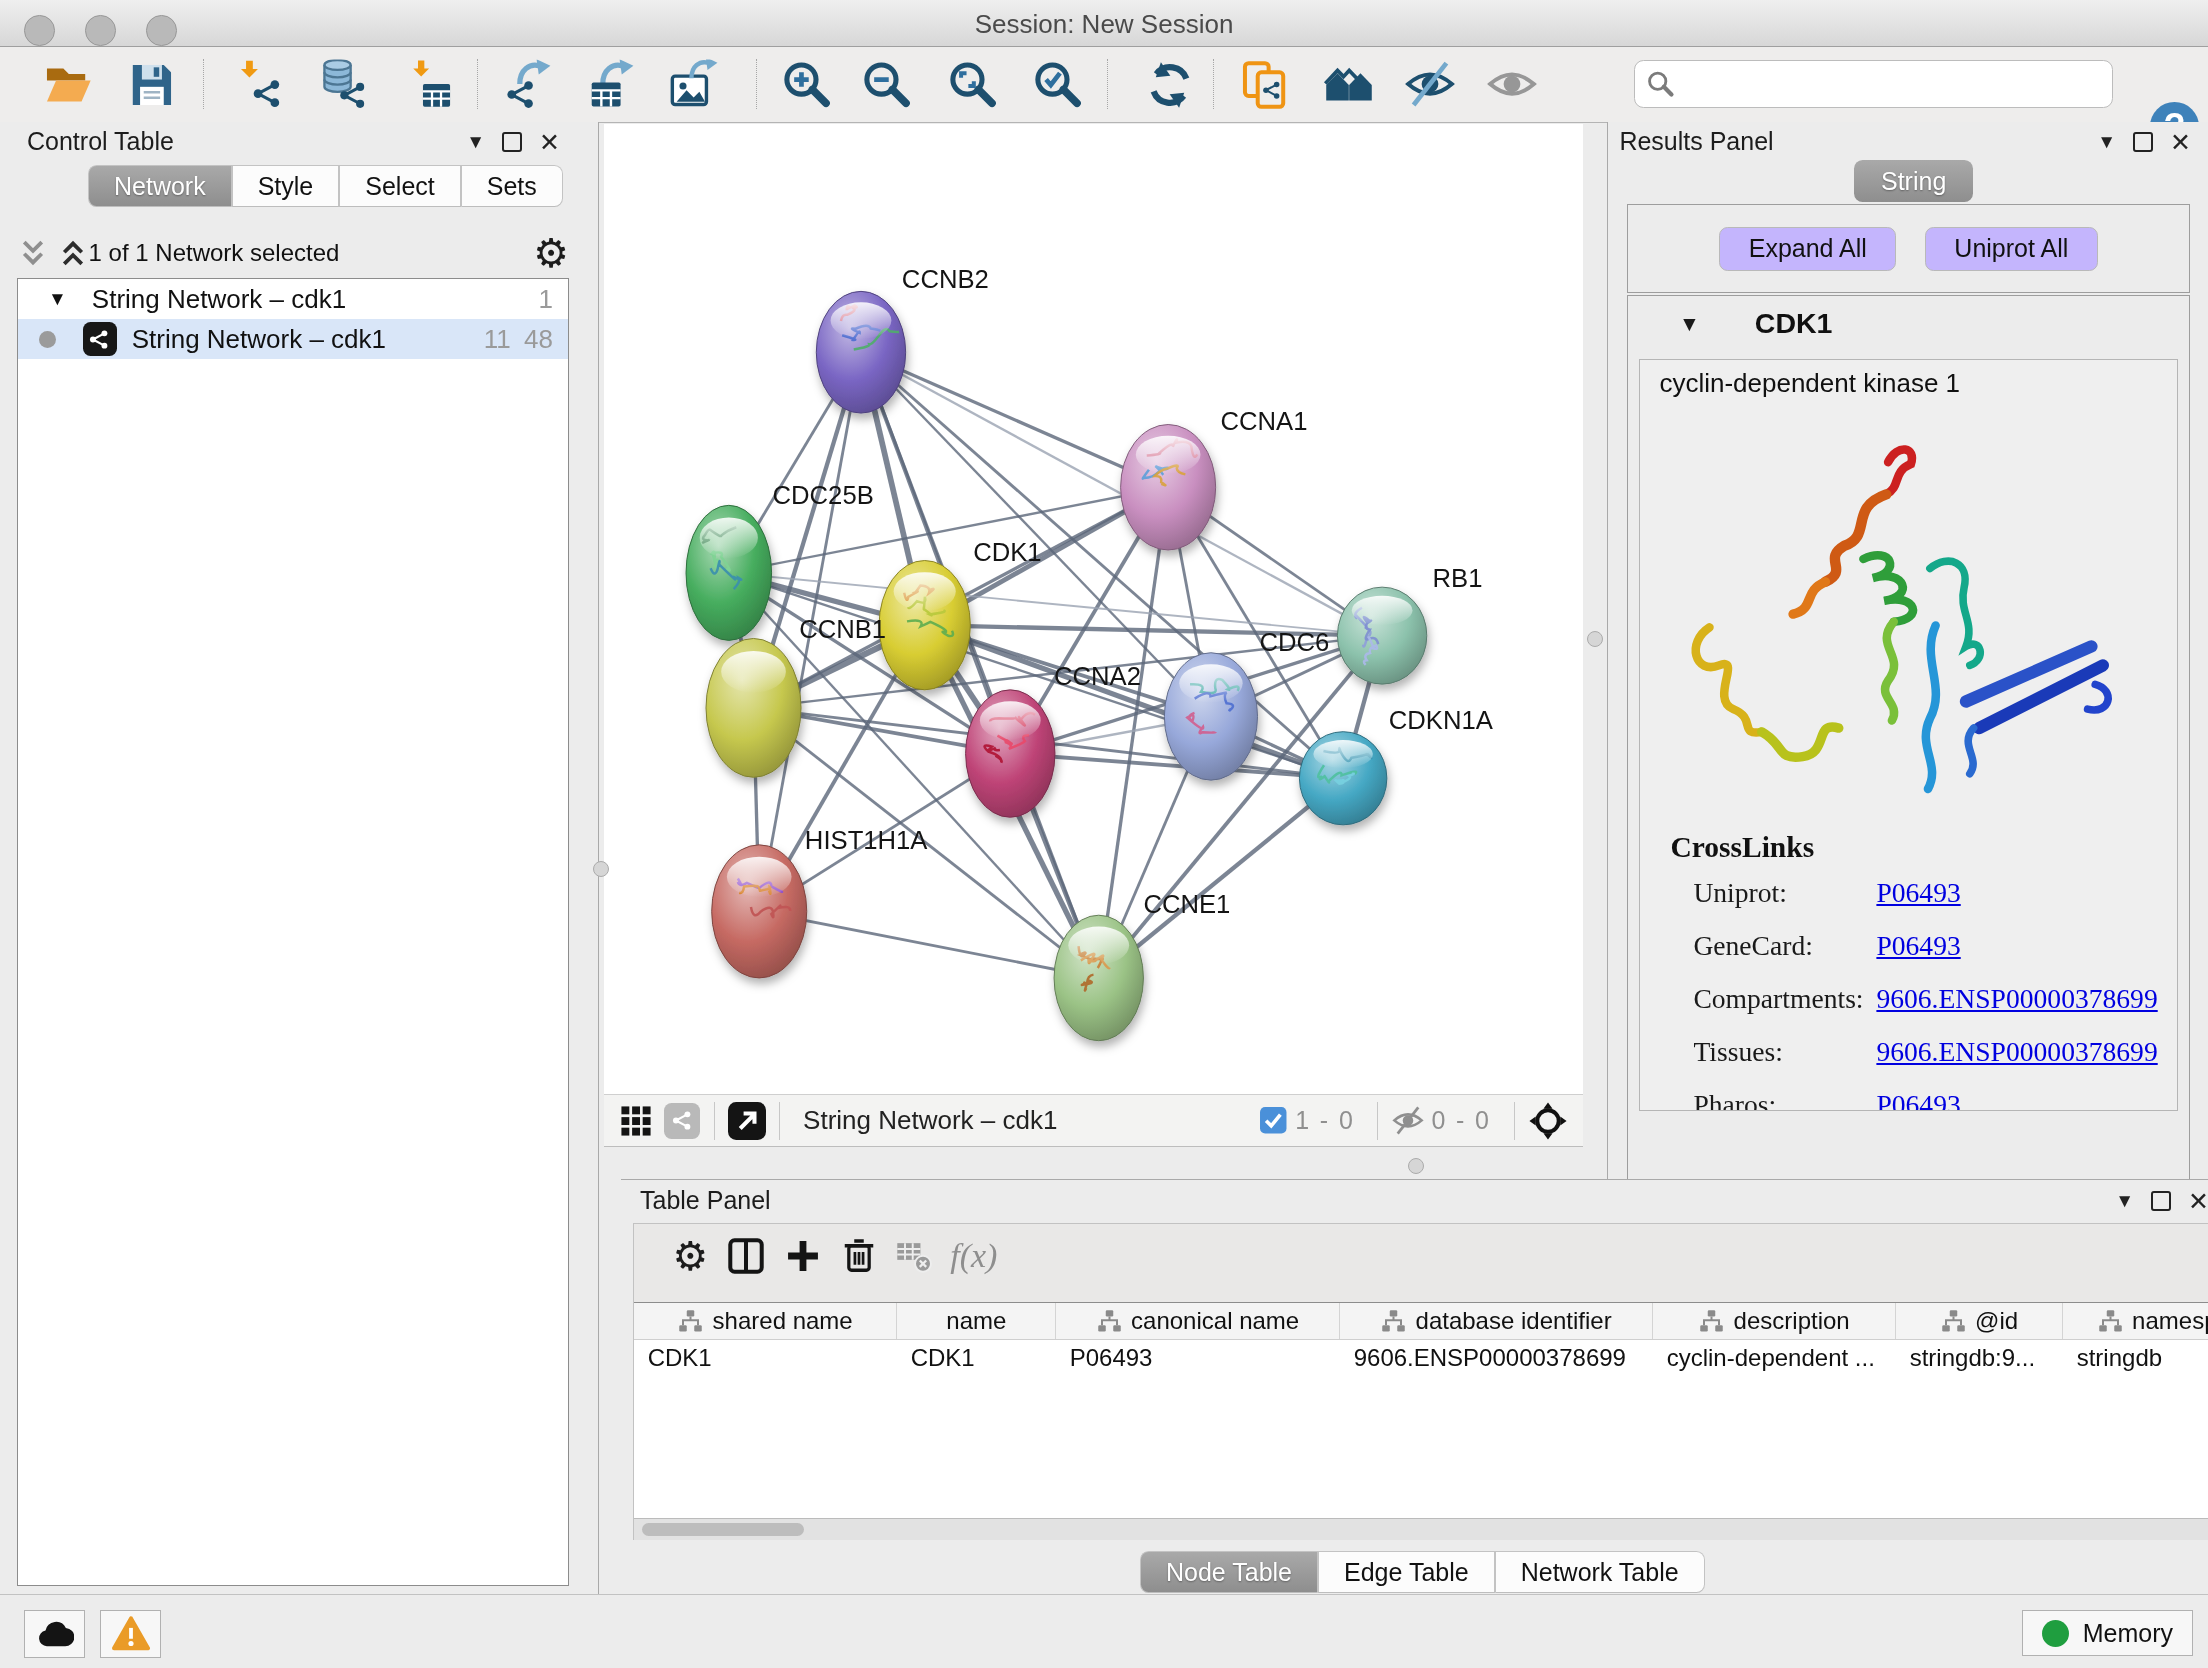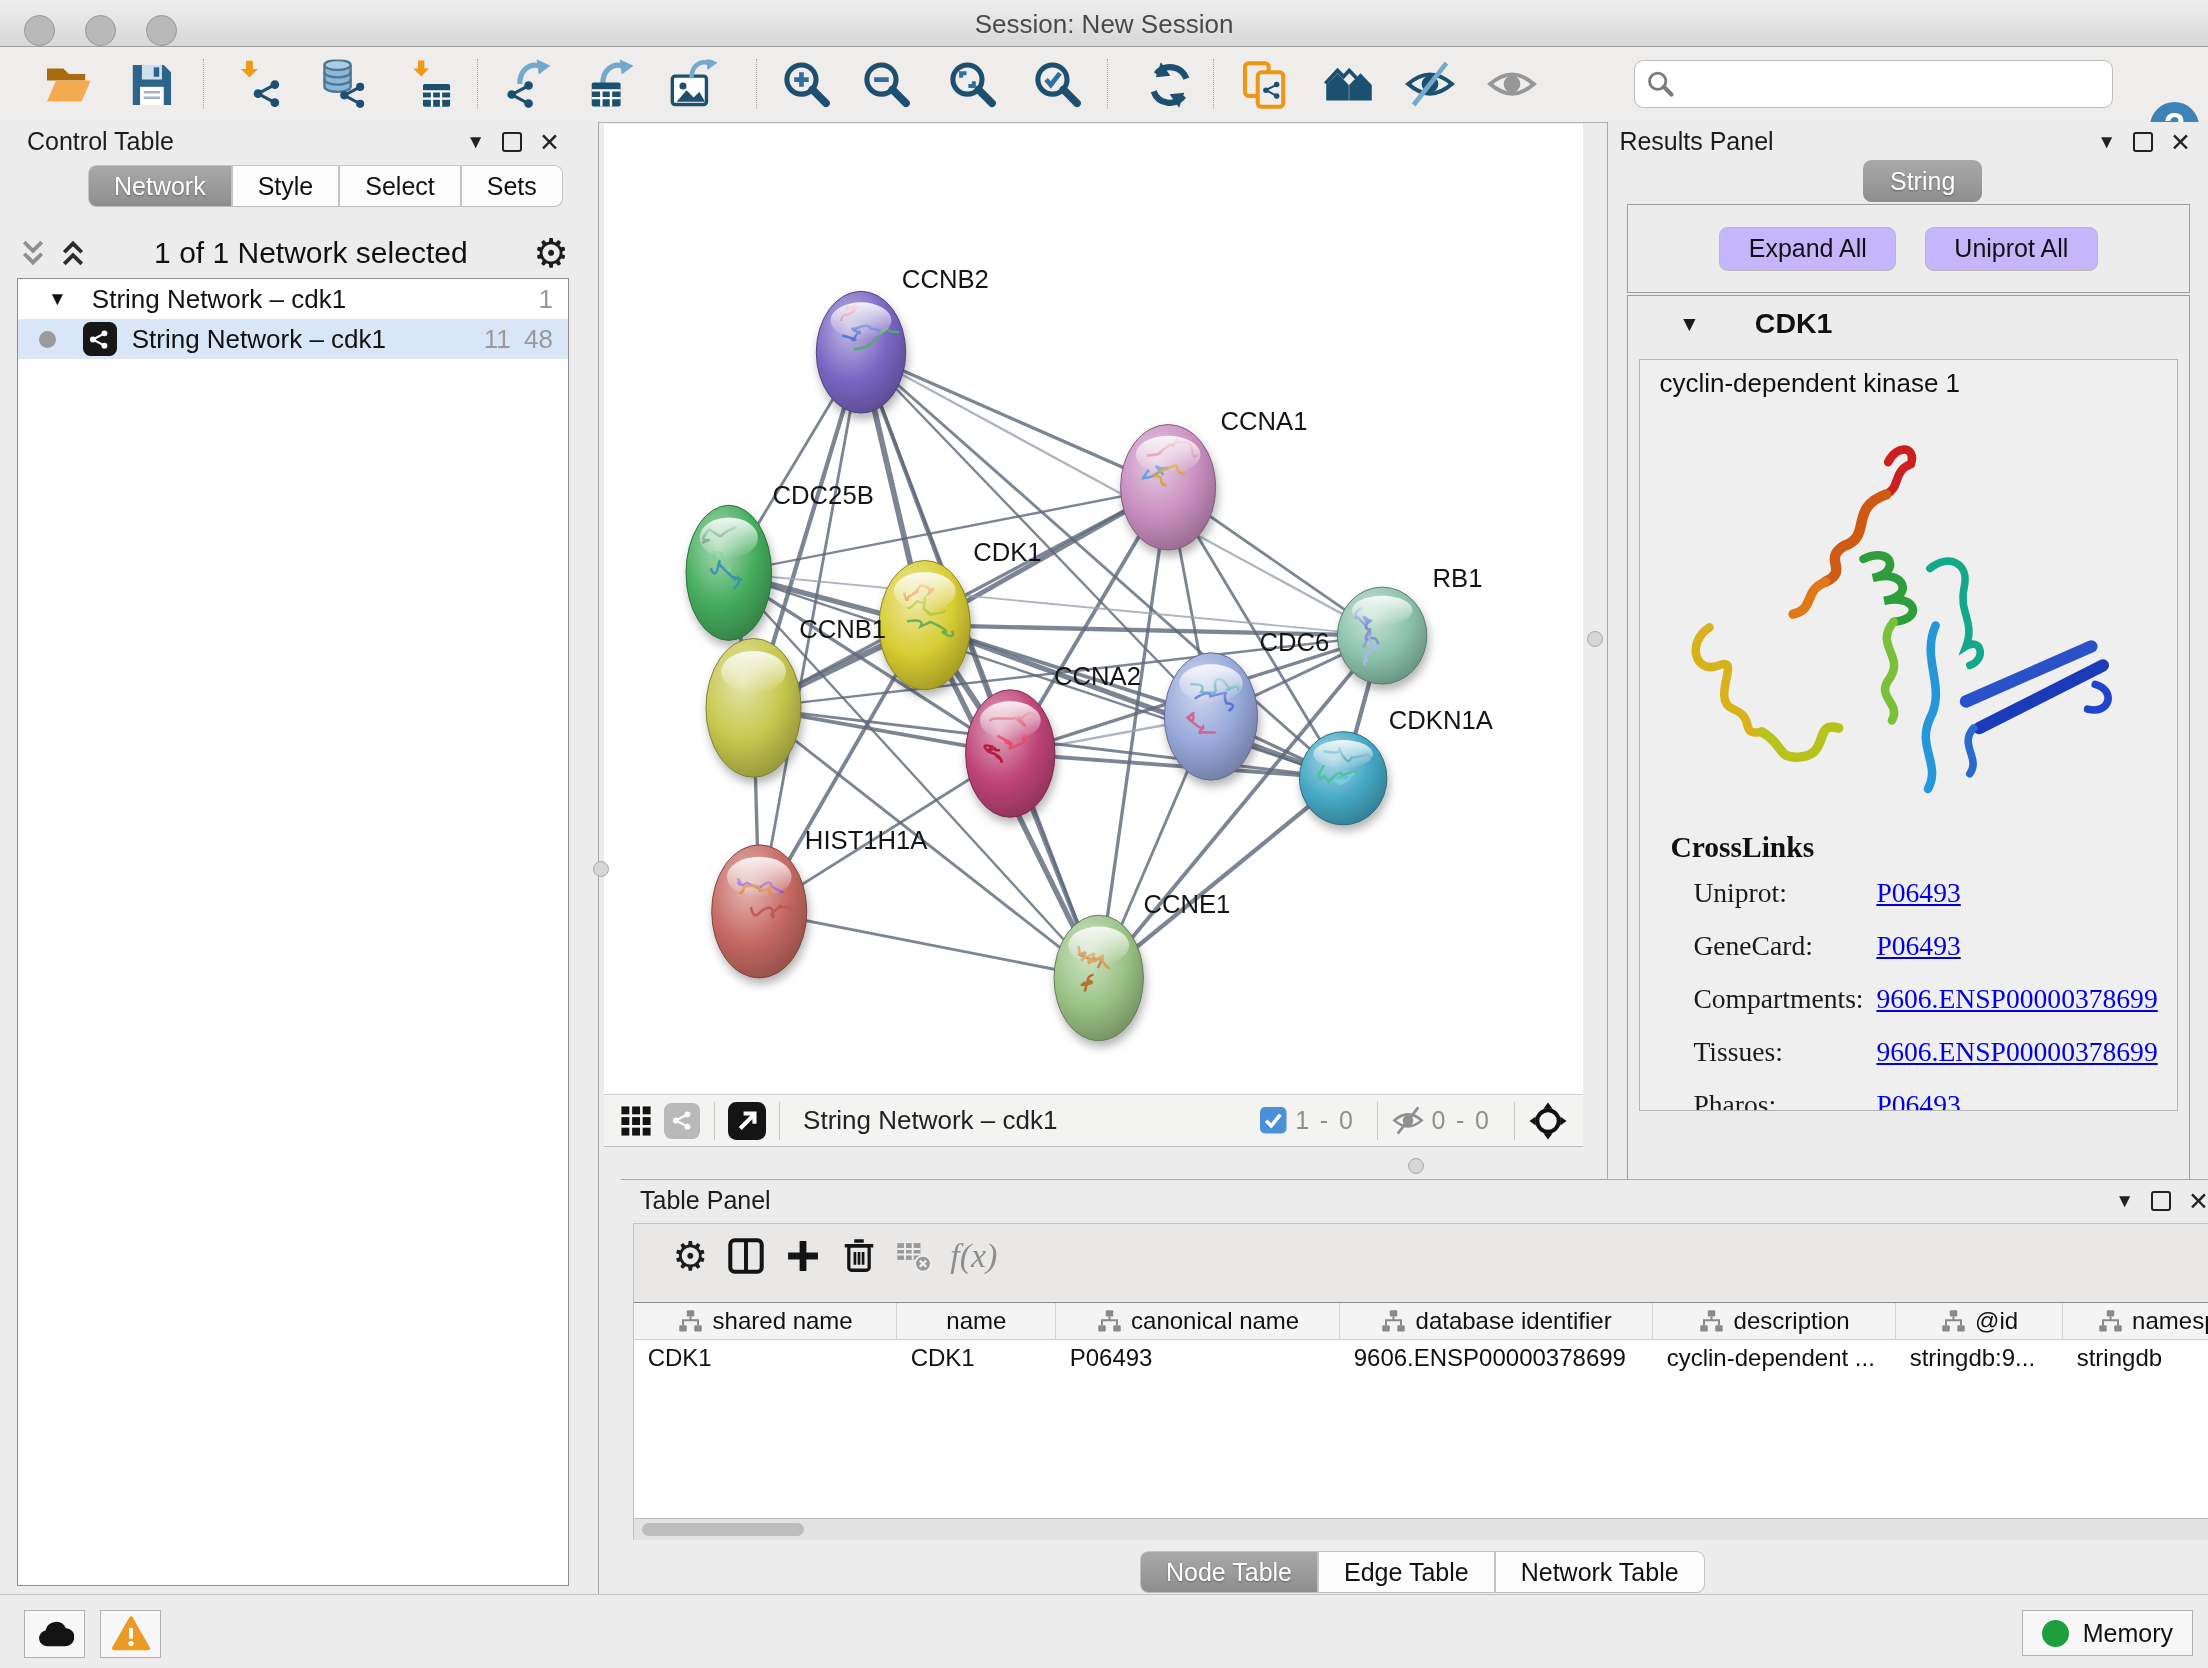--- a/index.html
+++ b/index.html
@@ -33,21 +33,21 @@
   .tab{height:40px;padding:0 25px;font-size:25px;display:flex;align-items:center;background:#fcfcfc;
        border:1px solid #c3c3c3;border-bottom-color:#bdbdbd;color:#111}
   .tab.first{border-radius:8.6px 0 0 8.6px}
   .tab.last{border-radius:0 8.6px 8.6px 0}
   .tab.active{background:linear-gradient(#a9a9a9,#8e8e8e);color:#fff;text-shadow:0 1px 1.9px rgba(0,0,0,.35)}
   
   #control-panel{position:absolute;left:0;top:122px;width:599px;height:1472px;background:#ececec;
                  border-right:1.9px solid #a9a9a9;box-sizing:border-box}
   #cp-tabs{position:absolute;left:88px;top:43px;display:flex}
   .cp-selheader{position:absolute;left:17px;top:107px;width:552px;height:48px;display:flex;align-items:center}
-  .cp-selheader .status{flex:1;text-align:center;font-size:30px}
+  .cp-selheader .status{flex:1;text-align:left;font-size:24px}
   .tree-box{position:absolute;left:17px;top:156px;width:552px;height:1308px;background:#fff;
             border:1.9px solid #8c8c8c;box-sizing:border-box}
   .tree-row{display:flex;align-items:center;font-size:26px;height:40px;padding:0 15px}
   .tree-row .count{color:#9a9a9a;margin-left:13.3px}
   .tree-row.selected{background:#d9e6f8}
   .share-badge{width:34px;height:34px;border-radius:7.6px;background:#171717;display:flex;
                align-items:center;justify-content:center;margin-right:15px}
   .gray-dot{width:17px;height:17px;border-radius:50%;background:#9b9b9b;margin-right:27px}
   
   #network-view{position:absolute;left:604px;top:124px;width:979px;height:970px;background:#fff}
@@ -56,21 +56,21 @@
                    align-items:center;box-sizing:border-box}
   .nt-sep{height:38px;border-left:1px solid #c7c7c7;margin:0 13.3px}
   .nt-title{font-size:26px;color:#222;margin-left:9.5px}
   .nt-counter{font-size:25px;color:#8f8f8f;margin:0 9.5px 0 7.6px;letter-spacing:1.9px}
   .share-btn-gray{width:36px;height:36px;border-radius:7.6px;background:#b9b9b9;display:flex;
                   align-items:center;justify-content:center;margin-left:11.4px}
   .split-dot{position:absolute;width:14.3px;height:14.3px;border-radius:50%;background:#d6d6d6;border:1px solid #ababab}
   
   #results-panel{position:absolute;left:1607px;top:122px;width:601px;height:1058px;background:#ececec;
                  border-left:1.9px solid #a9a9a9;box-sizing:border-box}
-  #rp-tab{position:absolute;left:255px;top:38px}
+  #rp-tab{position:absolute;left:246px;top:38px}
   .rp-tab-single{height:42px;padding:0 27px;font-size:25px;display:flex;align-items:center;
                  background:linear-gradient(#a9a9a9,#8e8e8e);color:#fff;border-radius:8.6px;
                  text-shadow:0 1px 1.9px rgba(0,0,0,.35)}
   .rp-box{position:absolute;left:19px;top:82px;width:563px;height:89px;border:1.4px solid #9d9d9d;
           display:flex;align-items:center;justify-content:center;gap:28.5px;box-sizing:border-box}
   .rp-btn{height:42px;padding:0 28.5px;background:#c4b5fd;border:1.4px solid #b9b9b9;border-radius:8.6px;
           font-size:25px;display:flex;align-items:center}
   .rp-scroll{position:absolute;left:19px;top:173px;width:563px;height:885px;border:1.4px solid #9d9d9d;
              box-sizing:border-box;background:#ececec}
   .rp-sec-header{height:55px;display:flex;align-items:center}

